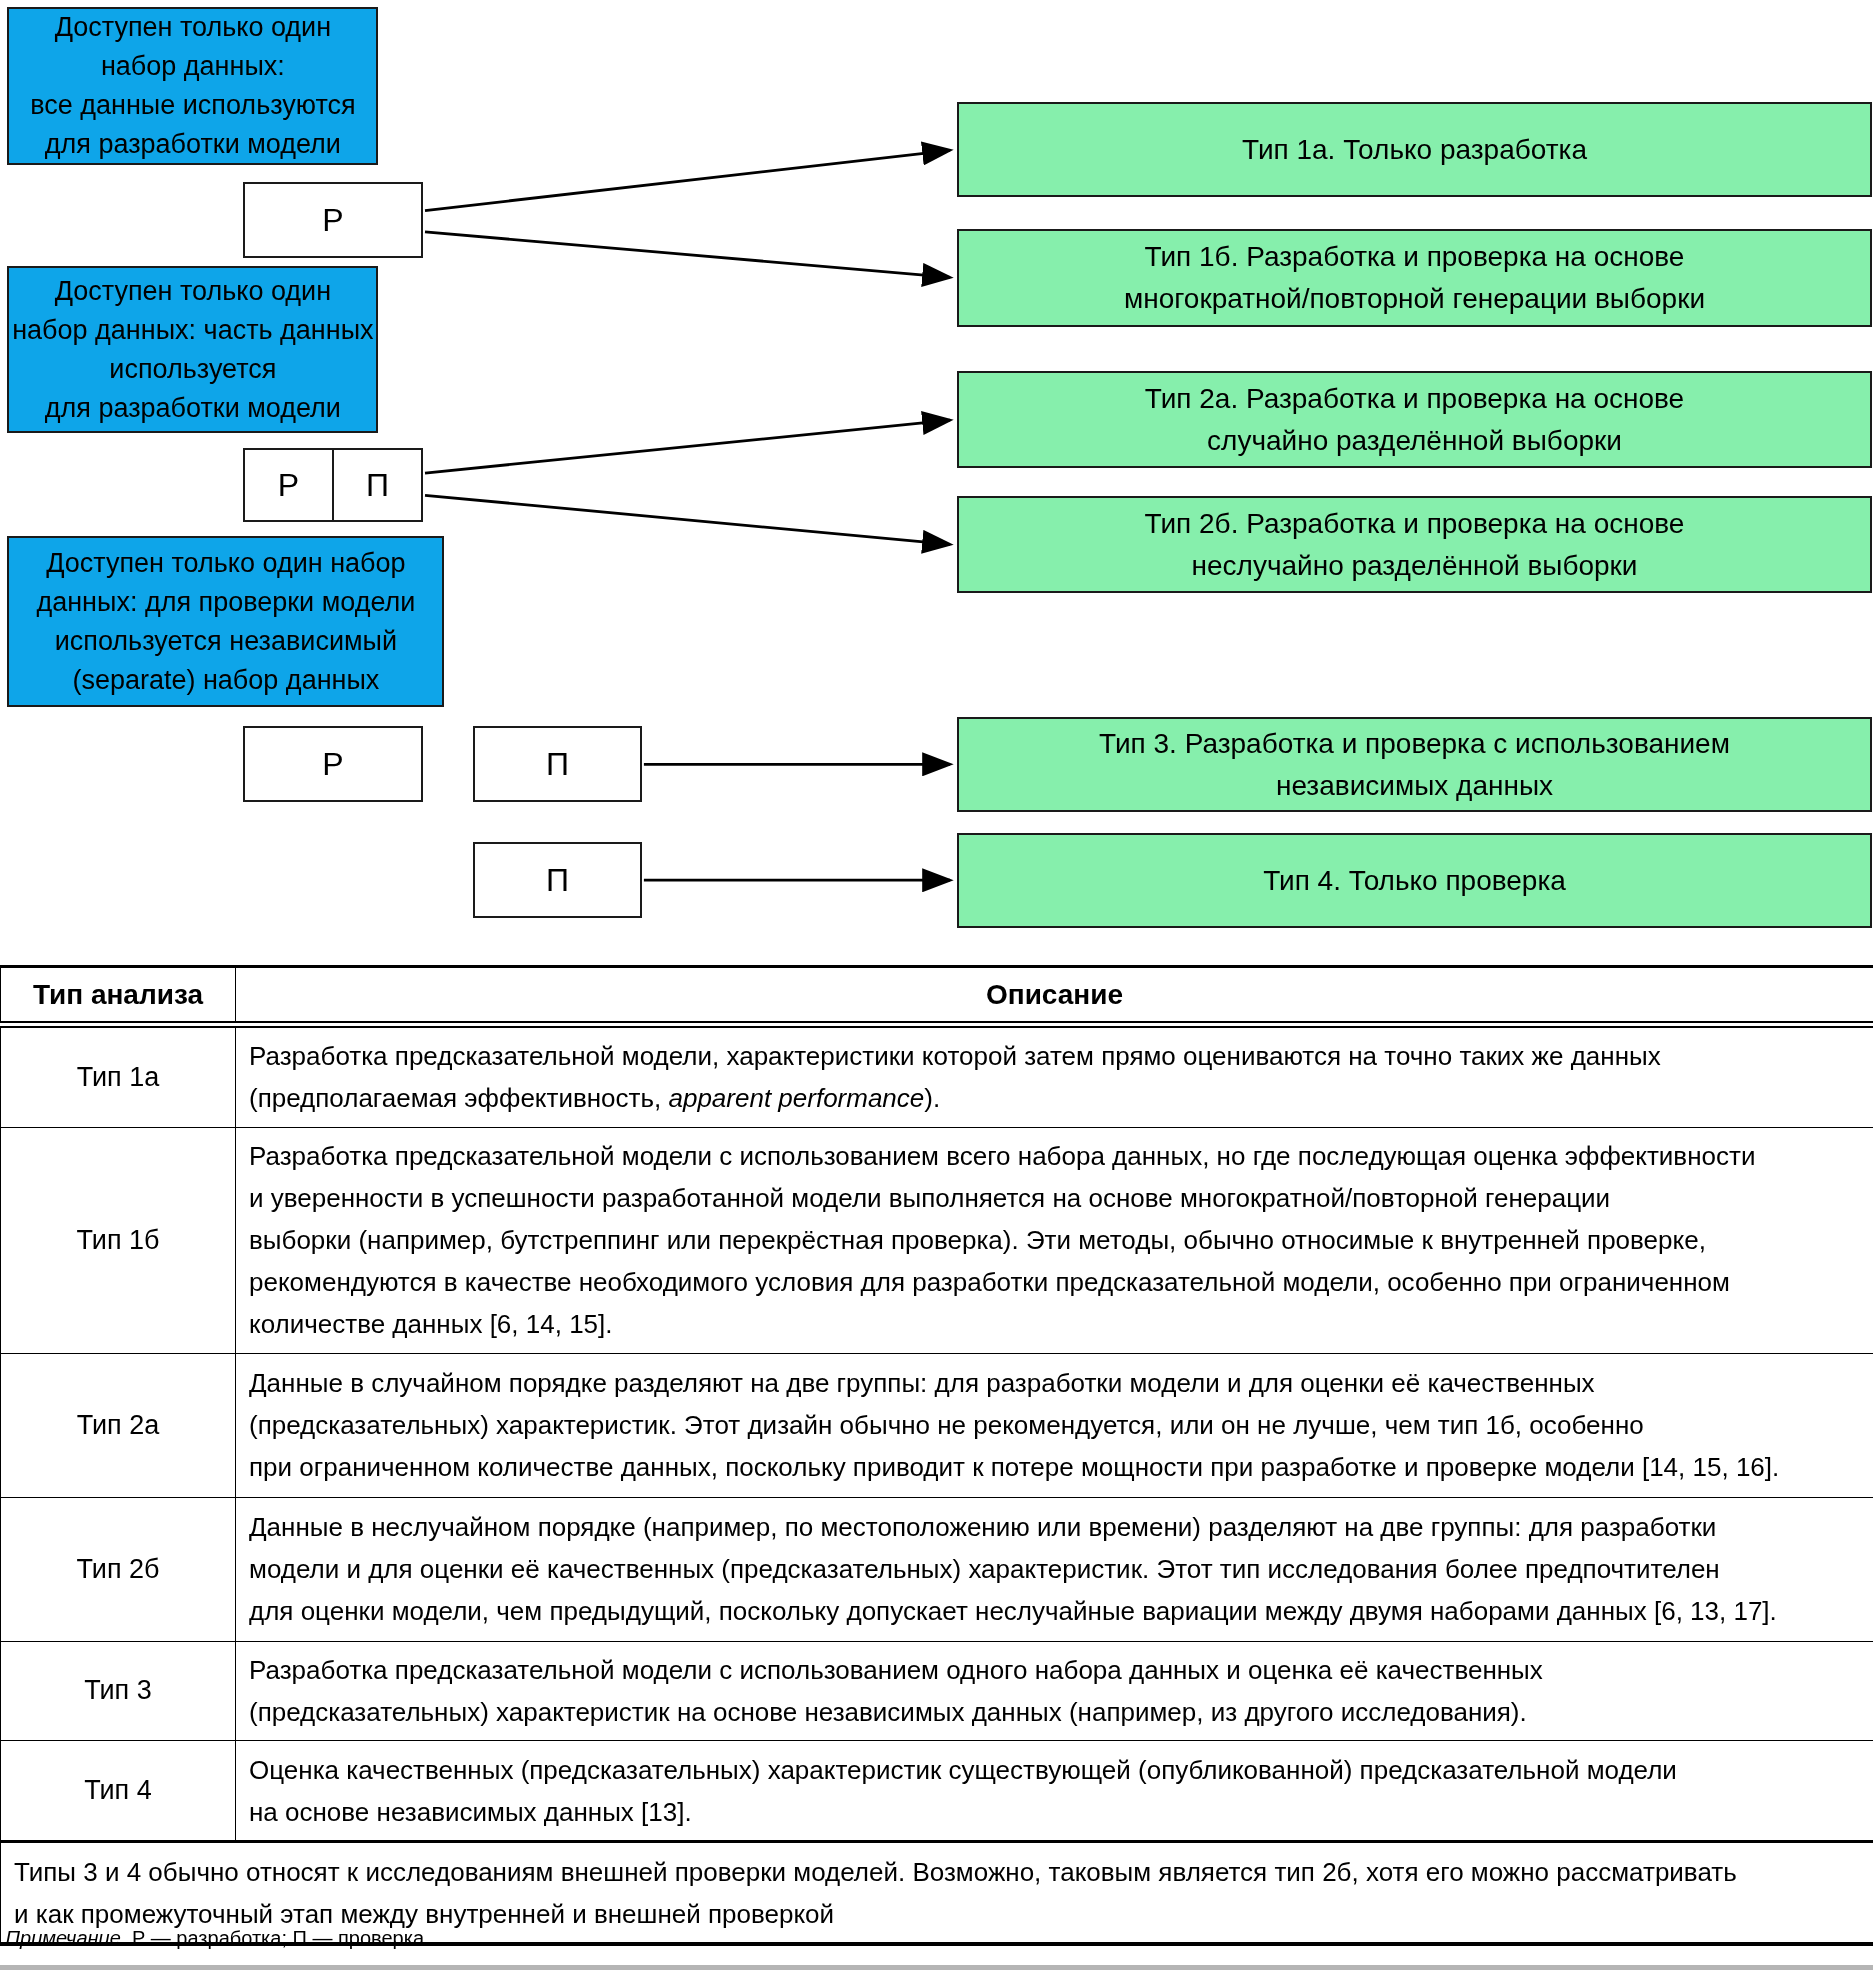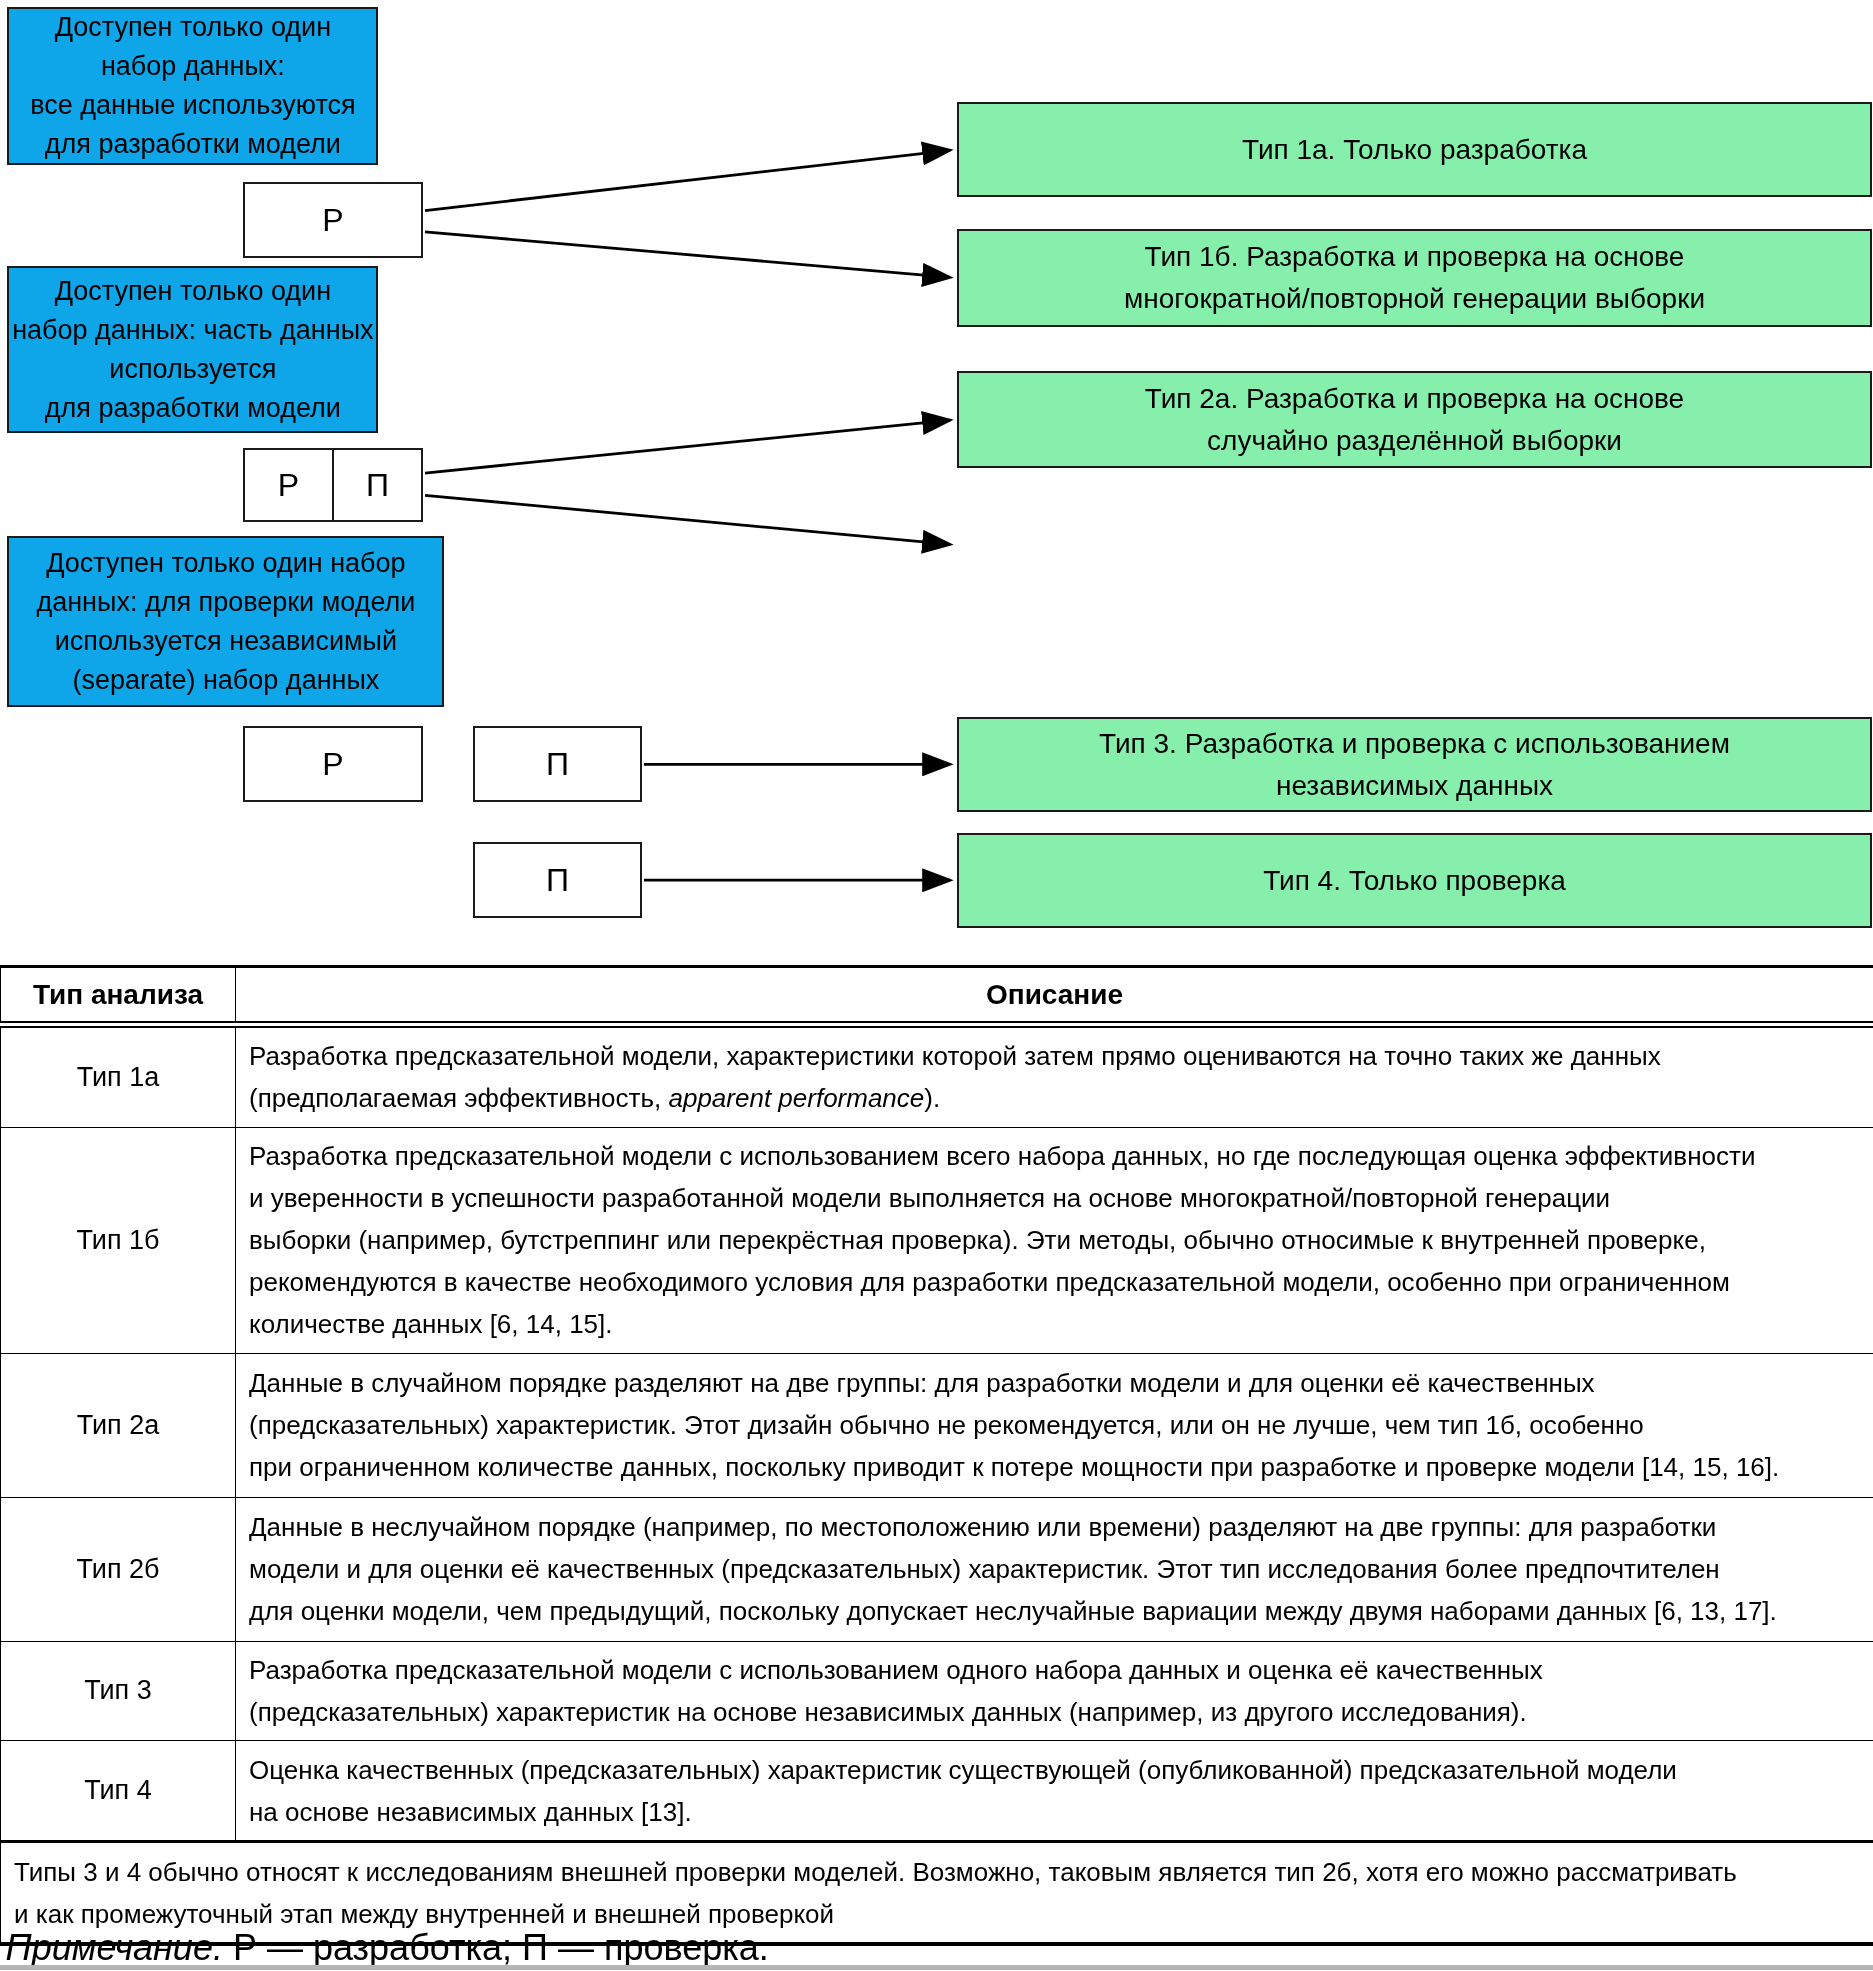--- a/index.html
+++ b/index.html
@@ -76,21 +76,21 @@
   #analysis-table tr.datarow td{border-top:1.9px solid #000;}
   #analysis-table tr.footrow td{
     border-top:3.7px solid #000;
     border-bottom:4.6px solid #000;
     padding:7.4px 9.3px 7.4px 13px;
     line-height:42px;white-space:pre-line;
   }
   .ital{font-style:italic;margin-top:8px;}
   #note{
     position:absolute;left:5.6px;top:1927px;width:1863px;
-    font-size:36px;
+    font-size:20px;
   }
   #bottom-rule{
     position:absolute;left:0;top:1965px;width:1874px;height:4.6px;
     background:#b5b5b5;
   }
 </style>
 </head>
 <body>
 
 <div id="page">
@@ -142,20 +142,24 @@
     <div class="rbox" style="left:957px;top:102px;width:915px;height:95px;">
       <span>Тип 1а. Только разработка</span>
     </div>
     <div class="rbox" style="left:957px;top:229px;width:915px;height:98px;">
       <span>Тип 1б. Разработка и проверка на основе
 многократной/повторной генерации выборки</span>
     </div>
     <div class="rbox" style="left:957px;top:371px;width:915px;height:97px;">
       <span>Тип 2а. Разработка и проверка на основе
 случайно разделённой выборки</span>
+    </div>
+    <div class="rbox" style="left:957px;top:496px;width:915px;height:97px;">
+      <span>Тип 2б. Разработка и проверка на основе
+неслучайно разделённой выборки</span>
     </div>
     <div class="rbox" style="left:957px;top:717px;width:915px;height:95px;">
       <span>Тип 3. Разработка и проверка с использованием
 независимых данных</span>
     </div>
     <div class="rbox" style="left:957px;top:833px;width:915px;height:95px;">
       <span>Тип 4. Только проверка</span>
     </div>
 
     <svg id="arrows" width="1874" height="960" viewBox="0 0 2020 1035">

